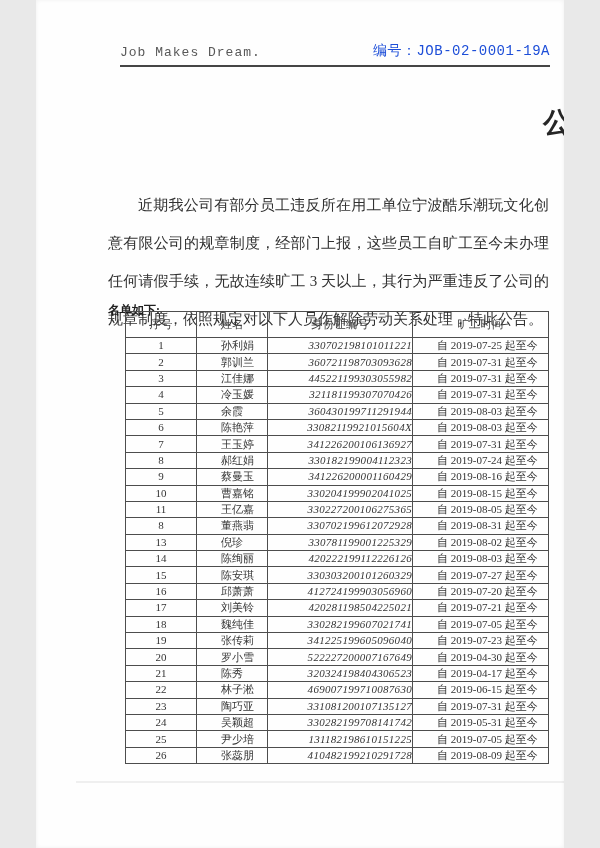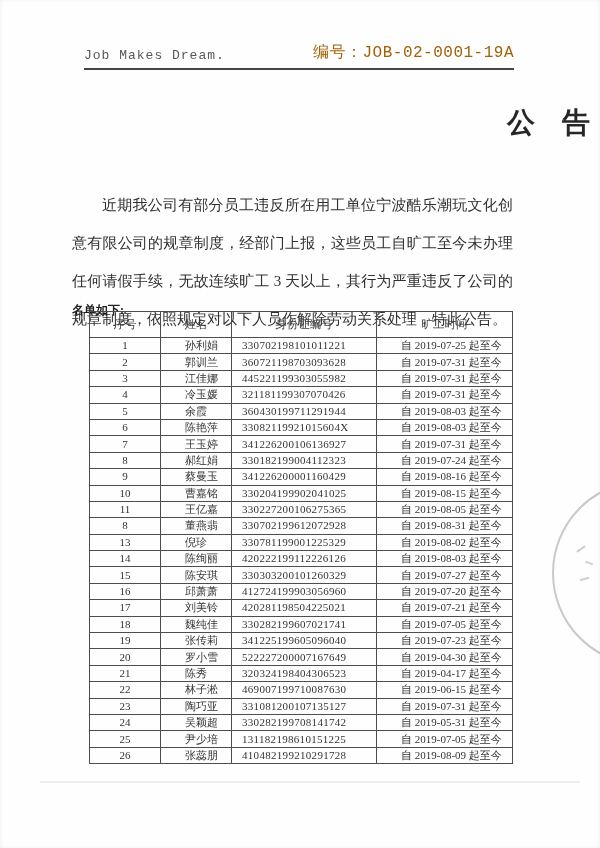--- a/index.html
+++ b/index.html
@@ -1,39 +1,39 @@
 <!DOCTYPE html>
 <html><head>
 <meta charset="utf-8">
 <style>
   html,body{margin:0;padding:0;background:#e9e9e9;}
   .sheet{
     position:relative;
-    width:600px;height:848px;
+    width:528px;height:848px;
     margin:0 auto;
     background:#fefefe;
     overflow:hidden;
     font-family:"Liberation Serif","DejaVu Serif",serif;
     color:#2e2e2e;
     box-shadow:inset 0 0 4px rgba(0,0,0,0.06);
   }
   
   .doc-header{
     position:absolute;top:42px;left:84px;width:430px;
     display:flex;justify-content:space-between;align-items:flex-end;
     border-bottom:2px solid #454545;
     padding-bottom:5px;
   }
   .slogan{
     font-family:"Liberation Mono","DejaVu Sans Mono",monospace;
     font-size:13px;color:#585858;letter-spacing:1px;
   }
   .doc-number{
     font-family:"Liberation Mono","DejaVu Sans Mono",monospace;
-    font-size:16px;color:#a16207;letter-spacing:0.5px;margin-left:36px;
+    font-size:14px;color:#1d4ed8;letter-spacing:0.5px;margin-left:36px;
   }
   
   .doc-title{
     position:absolute;top:104px;left:0;width:600px;
     text-align:right;
     font-size:28px;font-weight:bold;color:#262626;
     letter-spacing:10px;text-indent:10px;
   }
   
   .doc-body{
@@ -67,23 +67,24 @@
     font-size:11px;
     line-height:15px;
     border:1px solid #4d4d4d;
     padding:0;
     white-space:nowrap;
     overflow:hidden;
   }
   table.roster td.c-no{text-align:center;}
   table.roster td.c-name{text-align:left;padding-left:24px;}
   table.roster td.c-id{
-    text-align:left;padding-left:10px;
+    text-align:right;padding-left:10px;
     font-family:"Liberation Serif","DejaVu Serif",serif;
     letter-spacing:0.3px;
+    font-style:italic;
   }
   table.roster td.c-abs{text-align:left;padding-left:24px;}
   
   .stamp-arc{
     position:absolute;left:552px;top:480px;
     width:182px;height:182px;border-radius:50%;
     border:2px solid rgba(128,128,128,0.42);
   }
   .stamp-mark{
     position:absolute;background:rgba(120,120,120,0.35);

